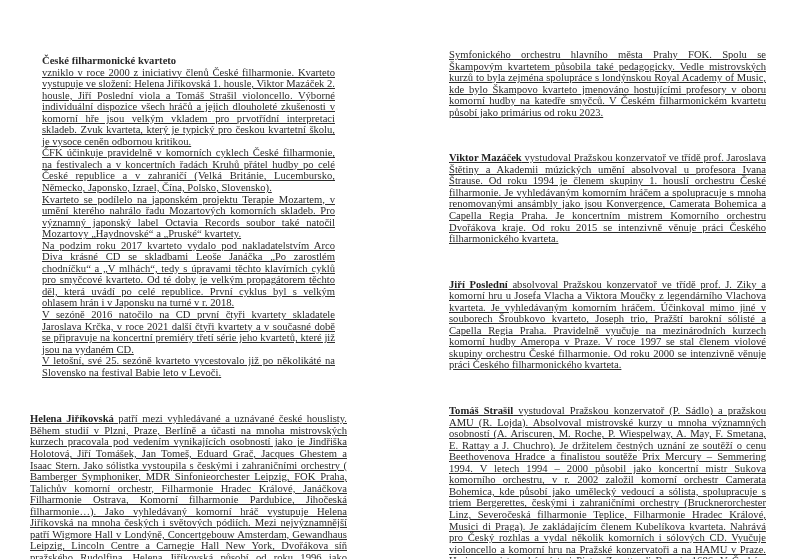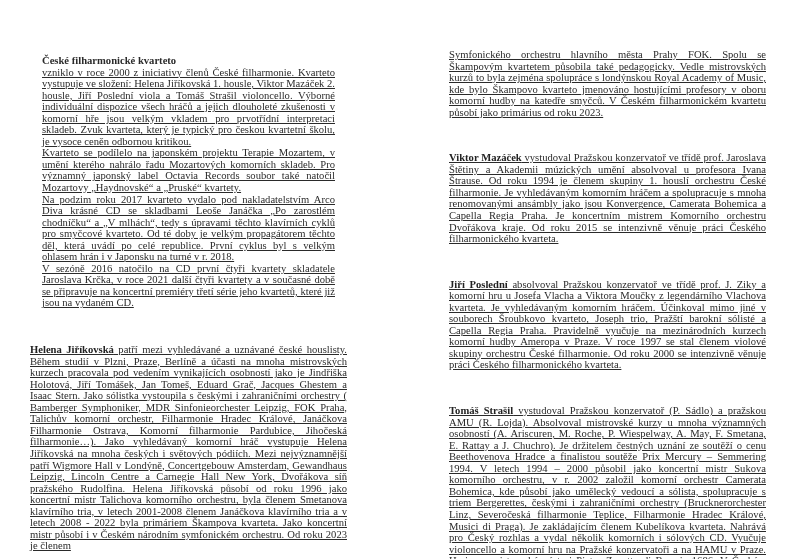--- a/index.html
+++ b/index.html
@@ -15,23 +15,25 @@
   b { font-weight: bold; color: #222; }
   .heading { font-weight: bold; display: block; }
 </style>
 </head>
 <body>
 
 <div class="col col-left">
   <div class="block">
     <span class="heading">České filharmonické kvarteto</span>
     <p class="para">vzniklo v roce 2000 z iniciativy členů České filharmonie. Kvarteto vystupuje ve složení: Helena Jiříkovská 1. housle, Viktor Mazáček 2. housle, Jiří Poslední viola a Tomáš Strašil violoncello. Výborné individuální dispozice všech hráčů a jejich dlouholeté zkušenosti v komorní hře jsou velkým vkladem pro prvotřídní interpretaci skladeb. Zvuk kvarteta, který je typický pro českou kvartetní školu, je vysoce ceněn odbornou kritikou.</p>
+    <p class="para">ČFK účinkuje pravidelně v komorních cyklech České filharmonie, na festivalech a v koncertních řadách Kruhů přátel hudby po celé České republice a v zahraničí (Velká Británie, Lucembursko, Německo, Japonsko, Izrael, Čína, Polsko, Slovensko).</p>
     <p class="para">Kvarteto se podílelo na japonském projektu Terapie Mozartem, v umění kterého nahrálo řadu Mozartových komorních skladeb. Pro významný japonský label Octavia Records soubor také natočil Mozartovy „Haydnovské“ a „Pruské“ kvartety.</p>
     <p class="para">Na podzim roku 2017 kvarteto vydalo pod nakladatelstvím Arco Diva krásné CD se skladbami Leoše Janáčka „Po zarostlém chodníčku“ a „V mlhách“, tedy s úpravami těchto klavírních cyklů pro smyčcové kvarteto. Od té doby je velkým propagátorem těchto děl, která uvádí po celé republice. První cyklus byl s velkým ohlasem hrán i v Japonsku na turné v r. 2018.</p>
     <p class="para">V sezóně 2016 natočilo na CD první čtyři kvartety skladatele Jaroslava Krčka, v roce 2021 další čtyři kvartety a v současné době se připravuje na koncertní premiéry třetí série jeho kvartetů, které již jsou na vydaném CD.</p>
+    <p class="para">V letošní, své 25. sezóně kvarteto vycestovalo již po několikáté na Slovensko na festival Babie leto v Levoči.</p>
   </div>
   <div class="gap"></div>
   <p class="para"><b>Helena Jiříkovská</b><span> patří mezi vyhledávané a uznávané české houslisty. Během studií v Plzni, Praze, Berlíně a účasti na mnoha mistrovských kurzech pracovala pod vedením vynikajících osobností jako je Jindřiška Holotová, Jiří Tomášek, Jan Tomeš, Eduard Grač, Jacques Ghestem a Isaac Stern. Jako sólistka vystoupila s českými i zahraničními orchestry ( Bamberger Symphoniker, MDR Sinfonieorchester Leipzig, FOK Praha, Talichův komorní orchestr, Filharmonie Hradec Králové, Janáčkova Filharmonie Ostrava, Komorní filharmonie Pardubice, Jihočeská filharmonie…). Jako vyhledávaný komorní hráč vystupuje Helena Jiříkovská na mnoha českých i světových pódiích. Mezi nejvýznamnější patří Wigmore Hall v Londýně, Concertgebouw Amsterdam, Gewandhaus Leipzig, Lincoln Centre a Carnegie Hall New York, Dvořákova síň pražského Rudolfina. Helena Jiříkovská působí od roku 1996 jako koncertní mistr Talichova komorního orchestru, byla členem Smetanova klavírního tria, v letech 2001-2008 členem Janáčkova klavírního tria a v letech 2008 - 2022 byla primáriem Škampova kvarteta. Jako koncertní mistr působí i v Českém národním symfonickém orchestru. Od roku 2023 je členem</span></p>
 </div>
 
 <div class="col col-right">
   <p class="para">Symfonického orchestru hlavního města Prahy FOK. Spolu se Škampovým kvartetem působila také pedagogicky. Vedle mistrovských kurzů to byla zejména spolupráce s londýnskou Royal Academy of Music, kde bylo Škampovo kvarteto jmenováno hostujícími profesory v oboru komorní hudby na katedře smyčců. V Českém filharmonickém kvartetu působí jako primárius od roku 2023.</p>
   <div class="gap-lg"></div>
   <p class="para"><b>Viktor Mazáček</b><span> vystudoval Pražskou konzervatoř ve třídě prof. Jaroslava Štětiny a Akademii múzických umění absolvoval u profesora Ivana Štrause. Od roku 1994 je členem skupiny 1. houslí orchestru České filharmonie. Je vyhledávaným komorním hráčem a spolupracuje s mnoha renomovanými ansámbly jako jsou Konvergence, Camerata Bohemica a Capella Regia Praha. Je koncertním mistrem Komorního orchestru Dvořákova kraje. Od roku 2015 se intenzivně věnuje práci Českého filharmonického kvarteta.</span></p>
   <div class="gap-lg"></div>

